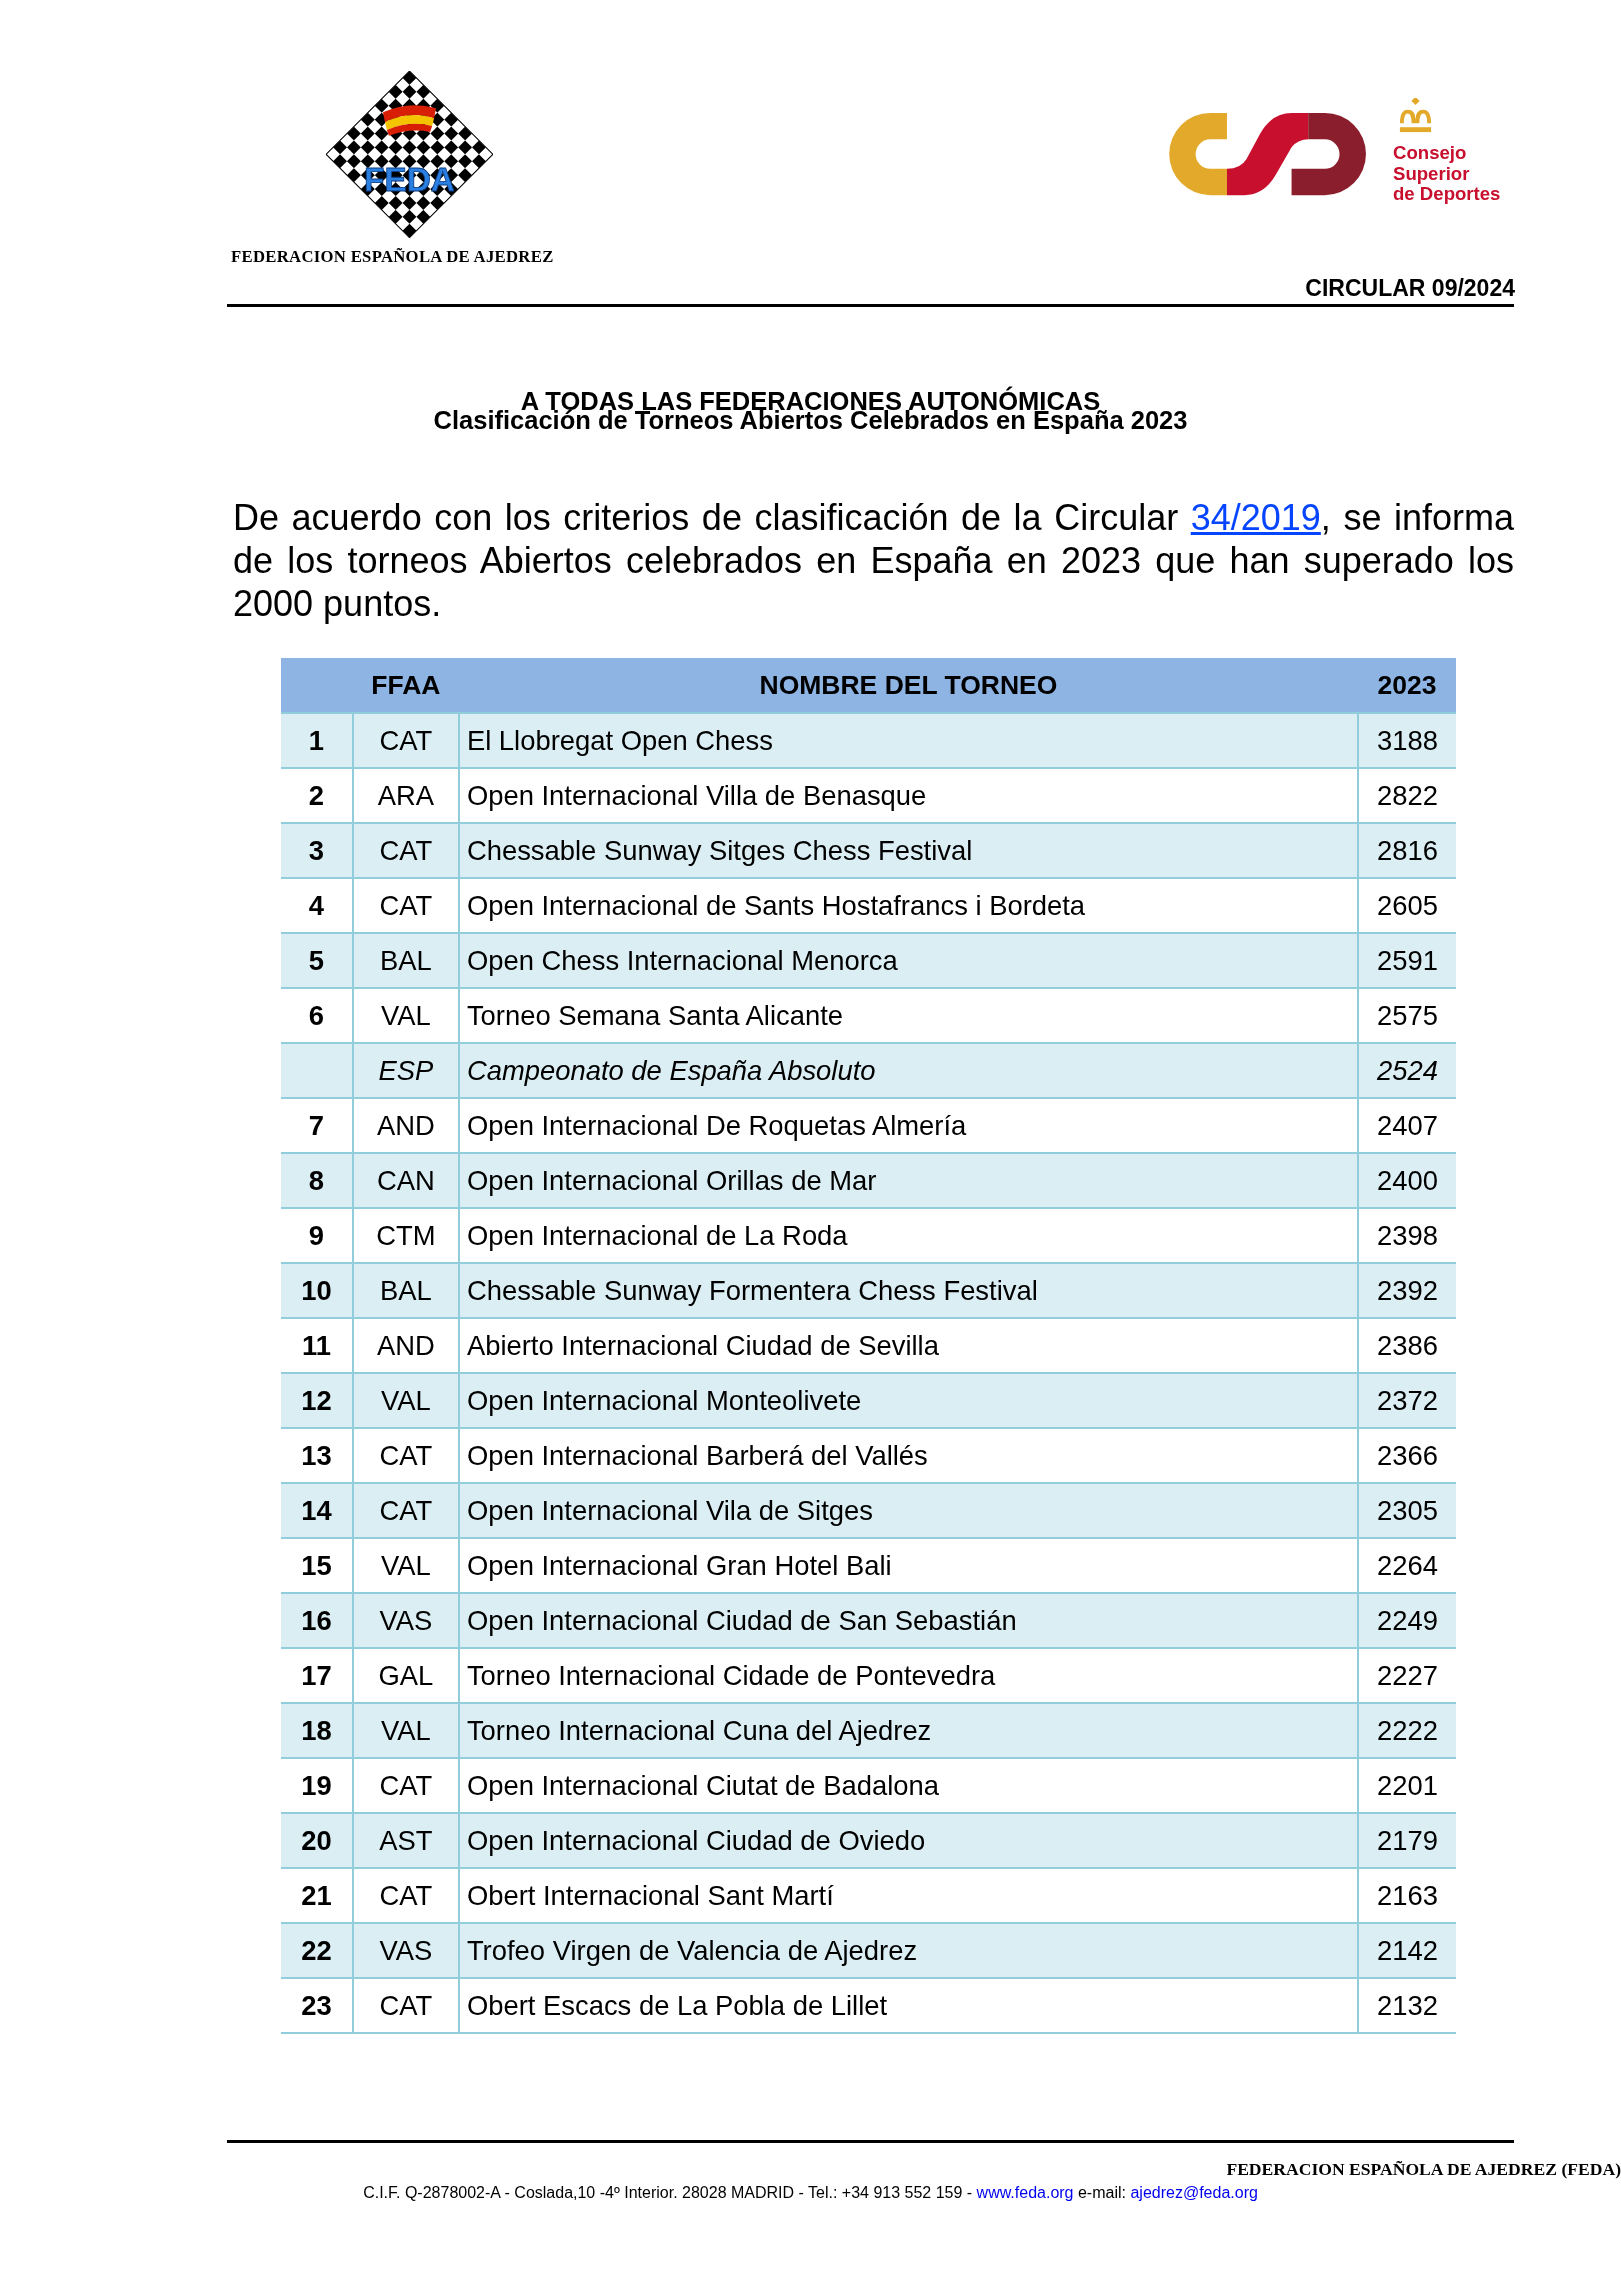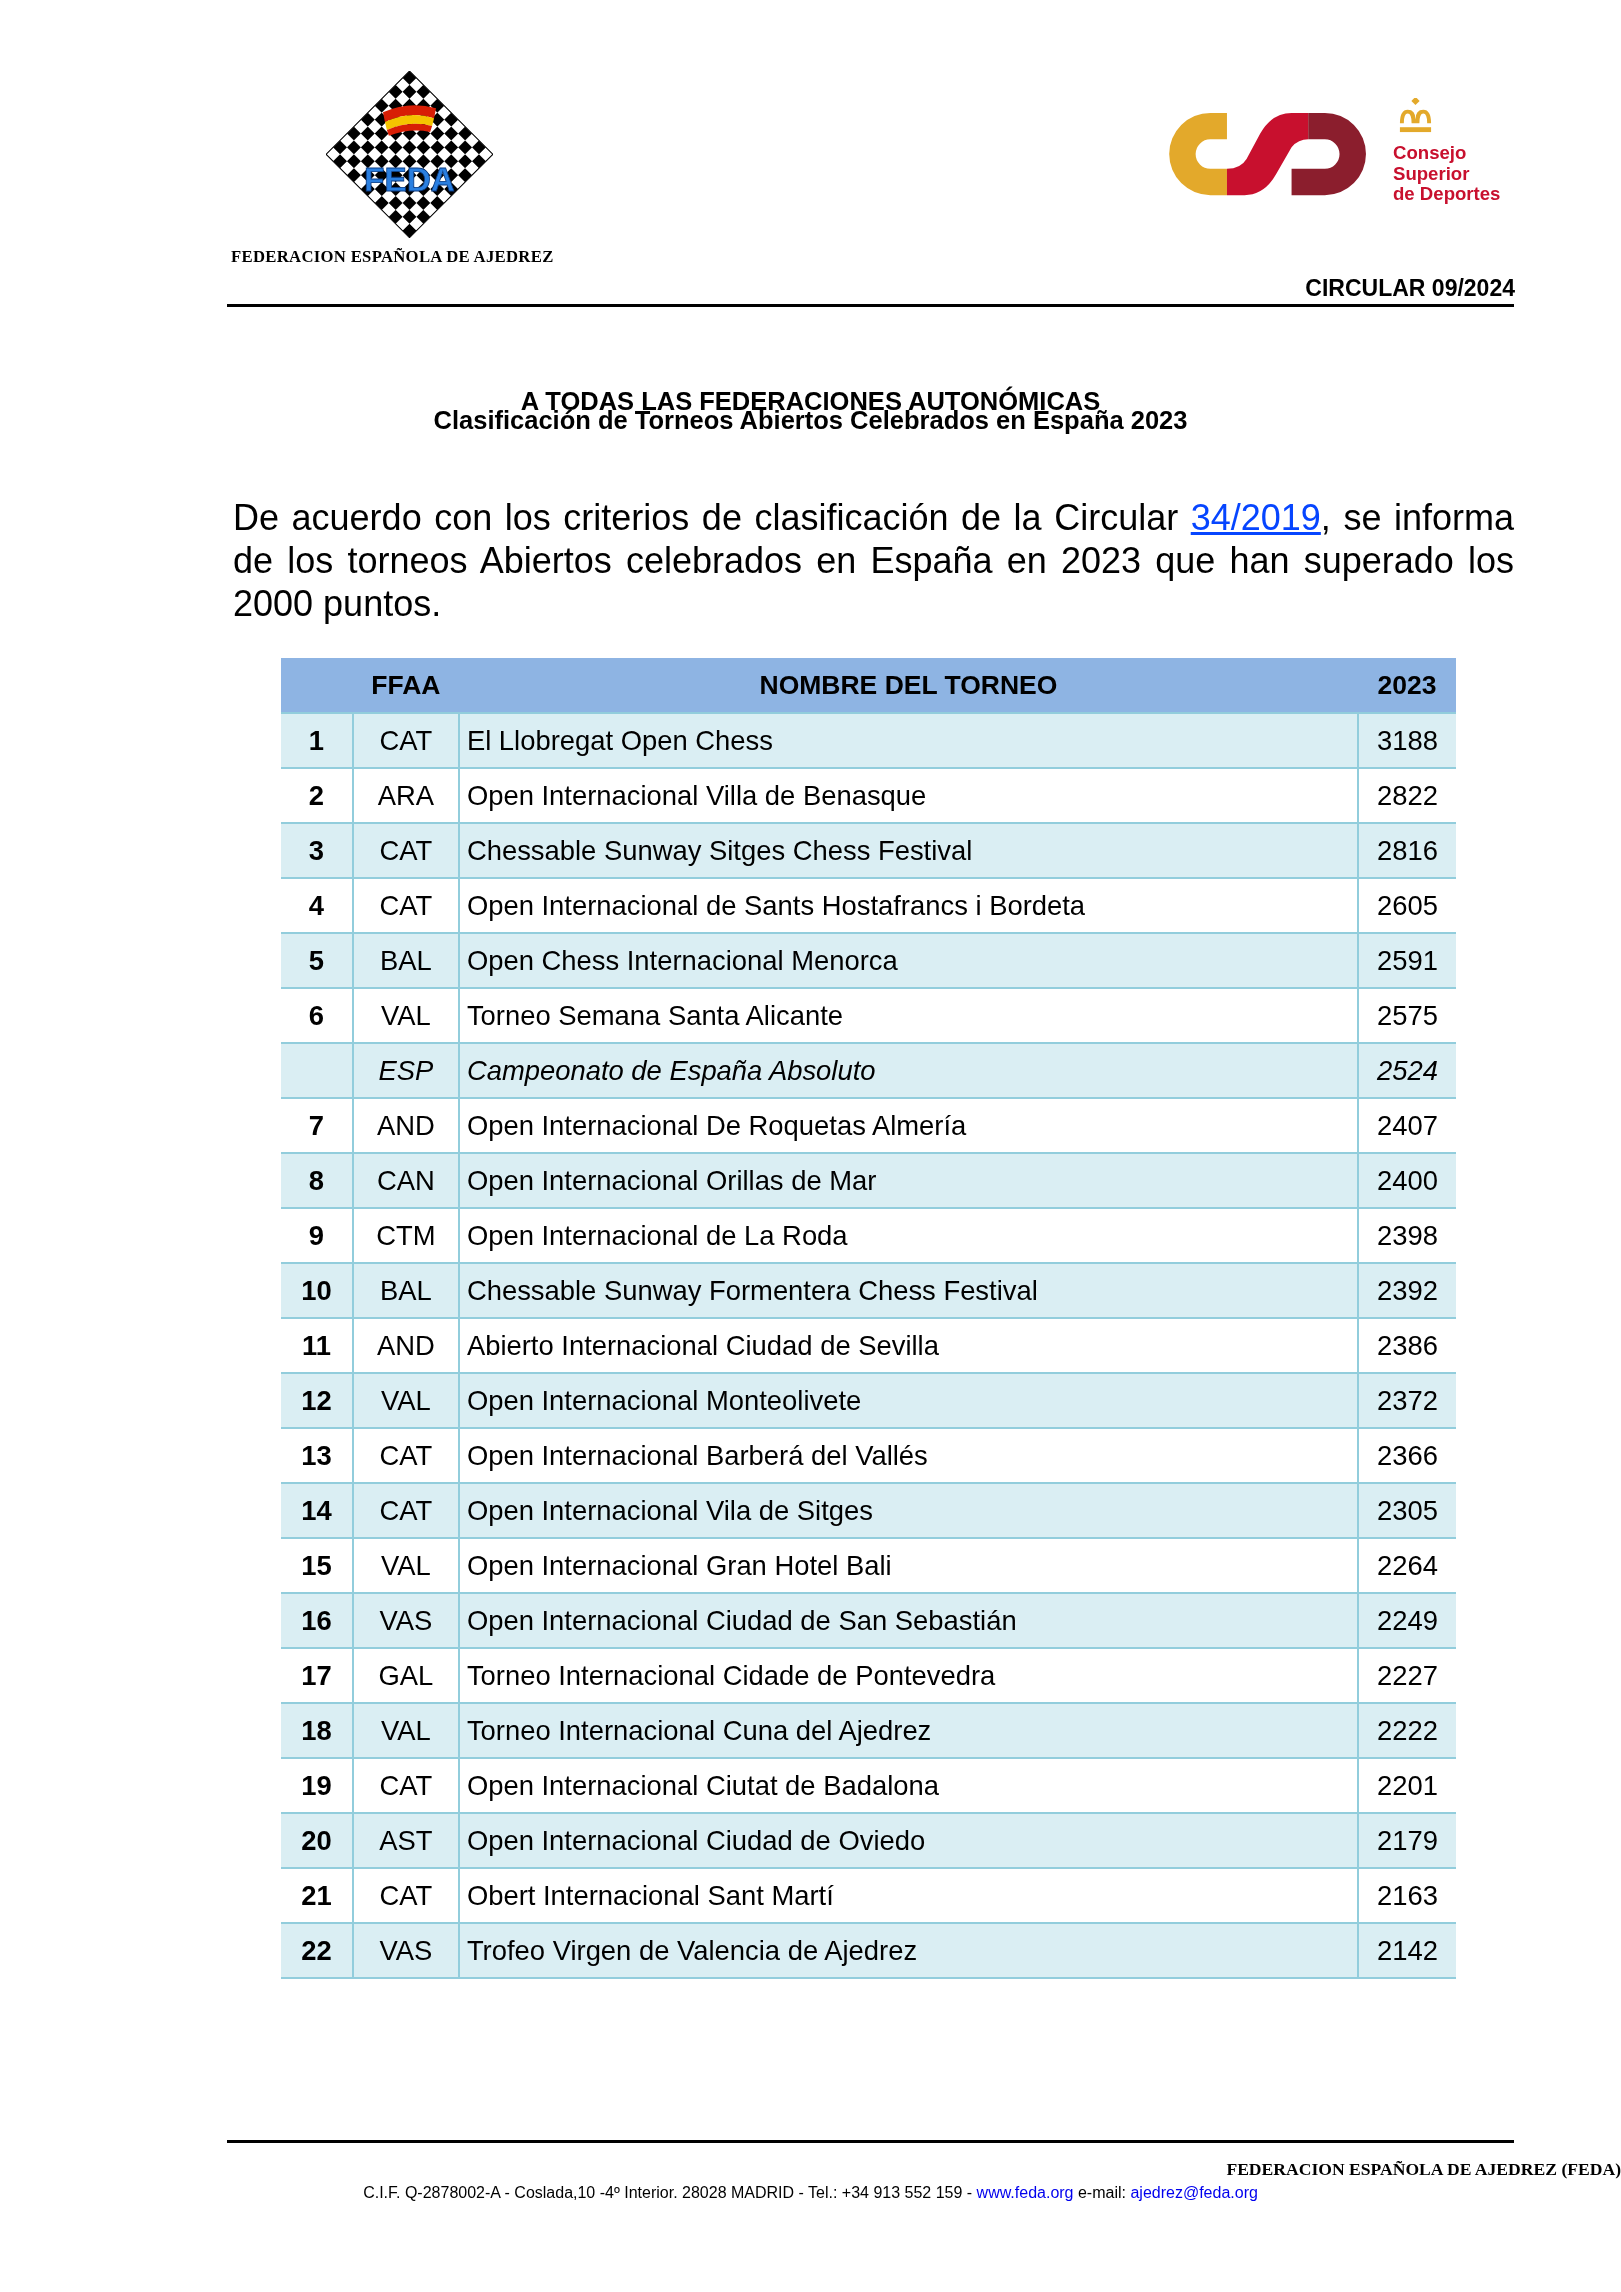--- a/index.html
+++ b/index.html
@@ -230,19 +230,25 @@
         <td class="c-ffaa">CAT</td>
         <td class="c-name">Obert Internacional Sant Martí</td>
         <td class="c-pts">2163</td>
       </tr>
       <tr class="odd">
         <td class="c-rank">22</td>
         <td class="c-ffaa">VAS</td>
         <td class="c-name">Trofeo Virgen de Valencia de Ajedrez</td>
         <td class="c-pts">2142</td>
       </tr>
+      <tr class="even">
+        <td class="c-rank">23</td>
+        <td class="c-ffaa">CAT</td>
+        <td class="c-name">Obert Escacs de La Pobla de Lillet</td>
+        <td class="c-pts">2132</td>
+      </tr>
     </tbody>
 </table>
 
 <div class="rule bottom"></div>
 <div class="foot1">FEDERACION ESPAÑOLA DE AJEDREZ (FEDA)</div>
 <div class="foot2"><span>C.I.F. Q-2878002-A - Coslada,10 -4º Interior.  28028 MADRID - Tel.: +34 913 552 159 -  </span><a>www.feda.org</a><span> e-mail: </span><a>ajedrez@feda.org</a></div>
 
 
 </body></html>

